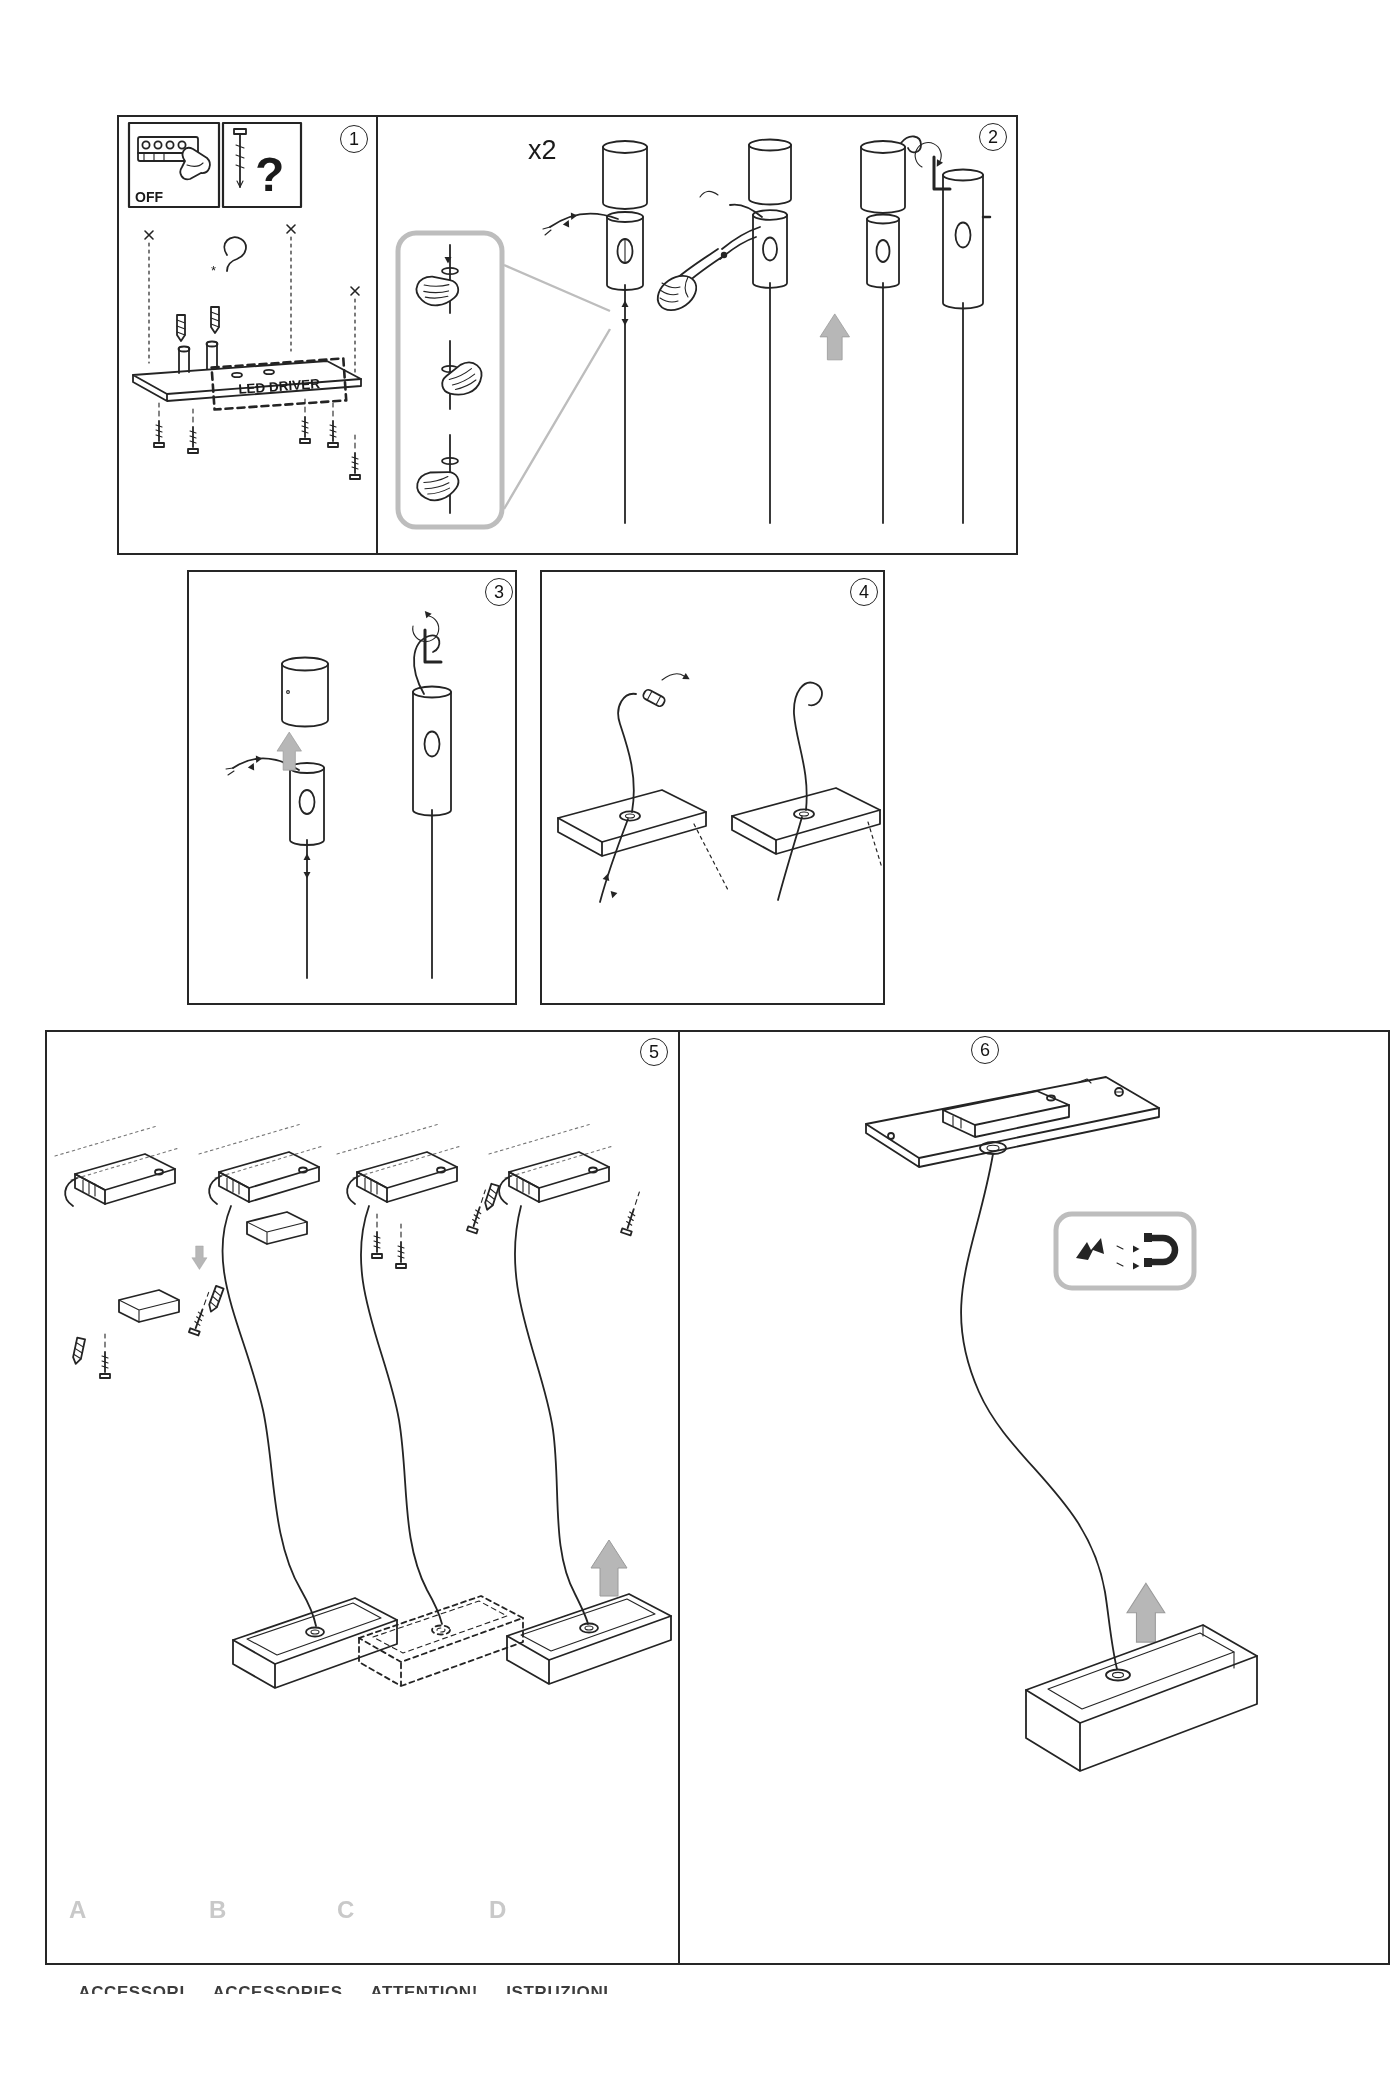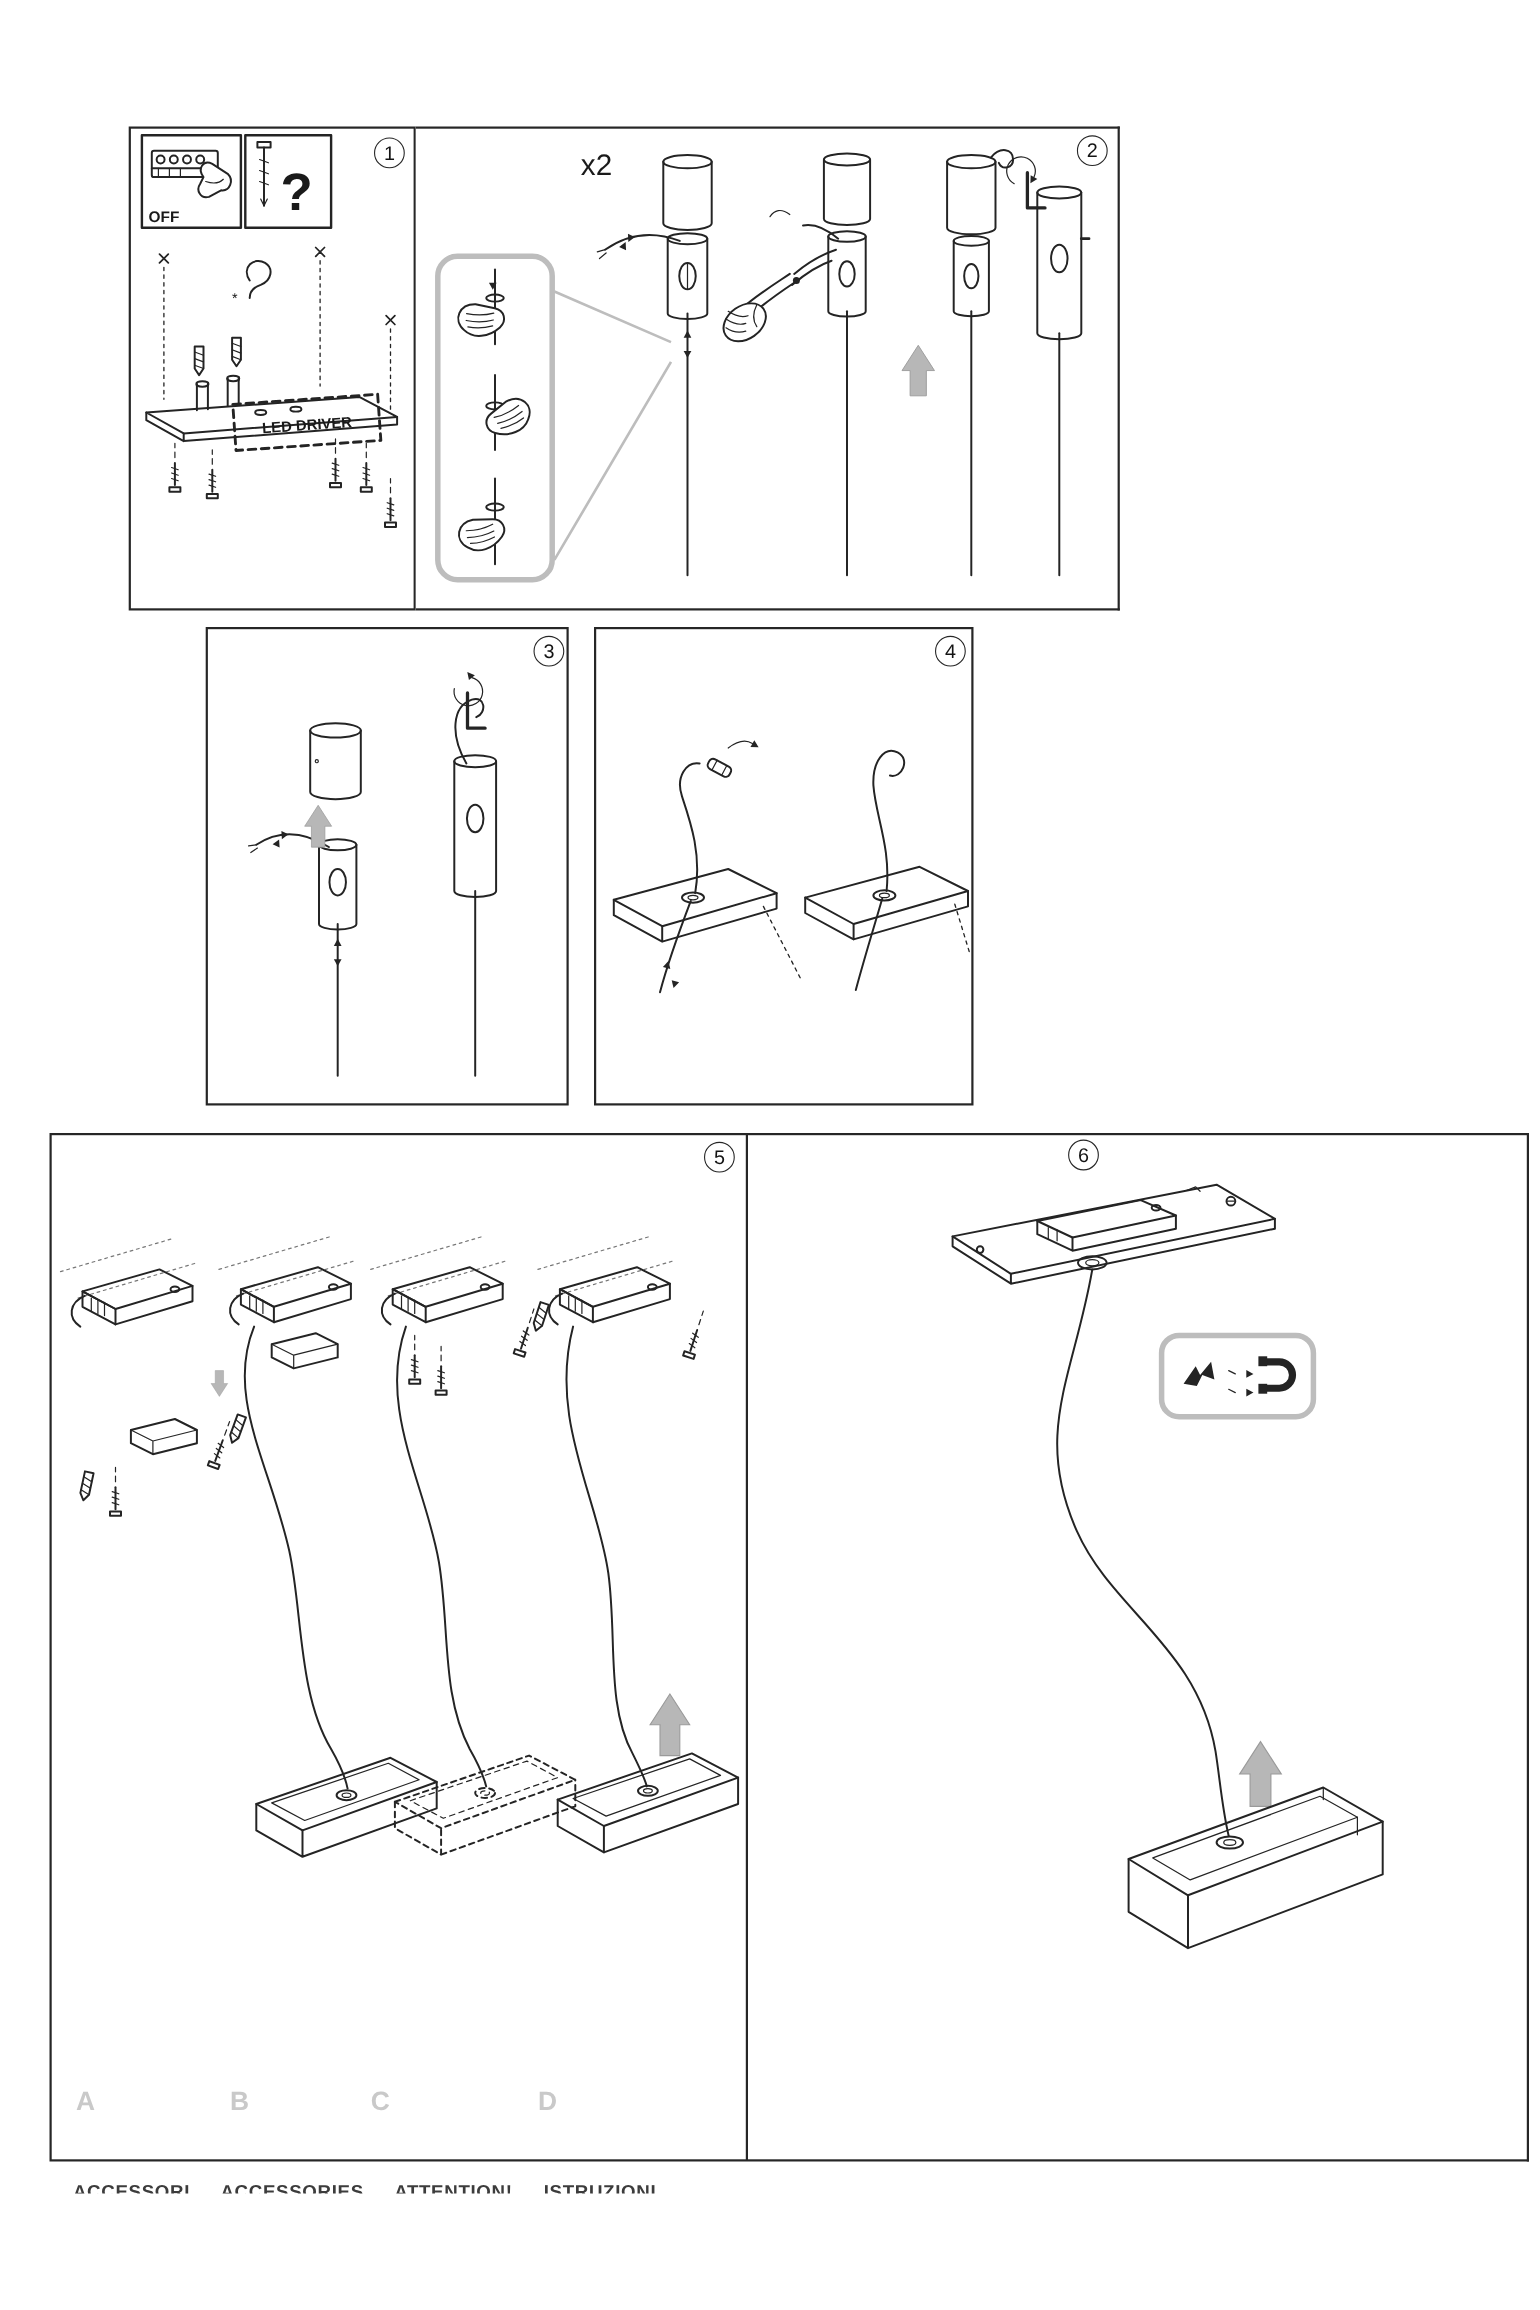--- a/index.html
+++ b/index.html
@@ -25,21 +25,21 @@
   .thin{fill:none;stroke:#242424;stroke-width:1.1;stroke-linecap:round;stroke-linejoin:round}
   .fillk{fill:#242424;stroke:none}
   .dsh{fill:none;stroke:#242424;stroke-width:1.2;stroke-dasharray:3 4}
   .dsh2{fill:none;stroke:#242424;stroke-width:2.6;stroke-dasharray:7 5}
   .dshg{fill:none;stroke:#777;stroke-width:1.1;stroke-dasharray:2.5 3.5}
   .callout{fill:none;stroke:#bdbdbd;stroke-width:5}
   .cray{fill:none;stroke:#bdbdbd;stroke-width:2.4}
   .dshu{stroke-dasharray:5 4}
   svg text{fill:#1a1a1a}
   .sub-letter{fill:#c9c9c9;font-size:24px;font-weight:bold;letter-spacing:1px}
-  .footer{position:absolute;left:44px;top:1983px;width:680px;height:11px;overflow:hidden;z-index:2}
+  .footer{position:absolute;left:56px;top:1983px;width:680px;height:11px;overflow:hidden;z-index:2}
   .footer span{font-size:17px;font-weight:bold;color:#3c3c3c;letter-spacing:.6px;white-space:nowrap}
 </style>
 </head>
 <body>
 
 <svg width="0" height="0" style="position:absolute" aria-hidden="true">
   <defs>
     <g id="crossX" class="ln">
         <path d="M-4,-4 L4,4 M4,-4 L-4,4" stroke-width="1.6"></path>
       </g>

